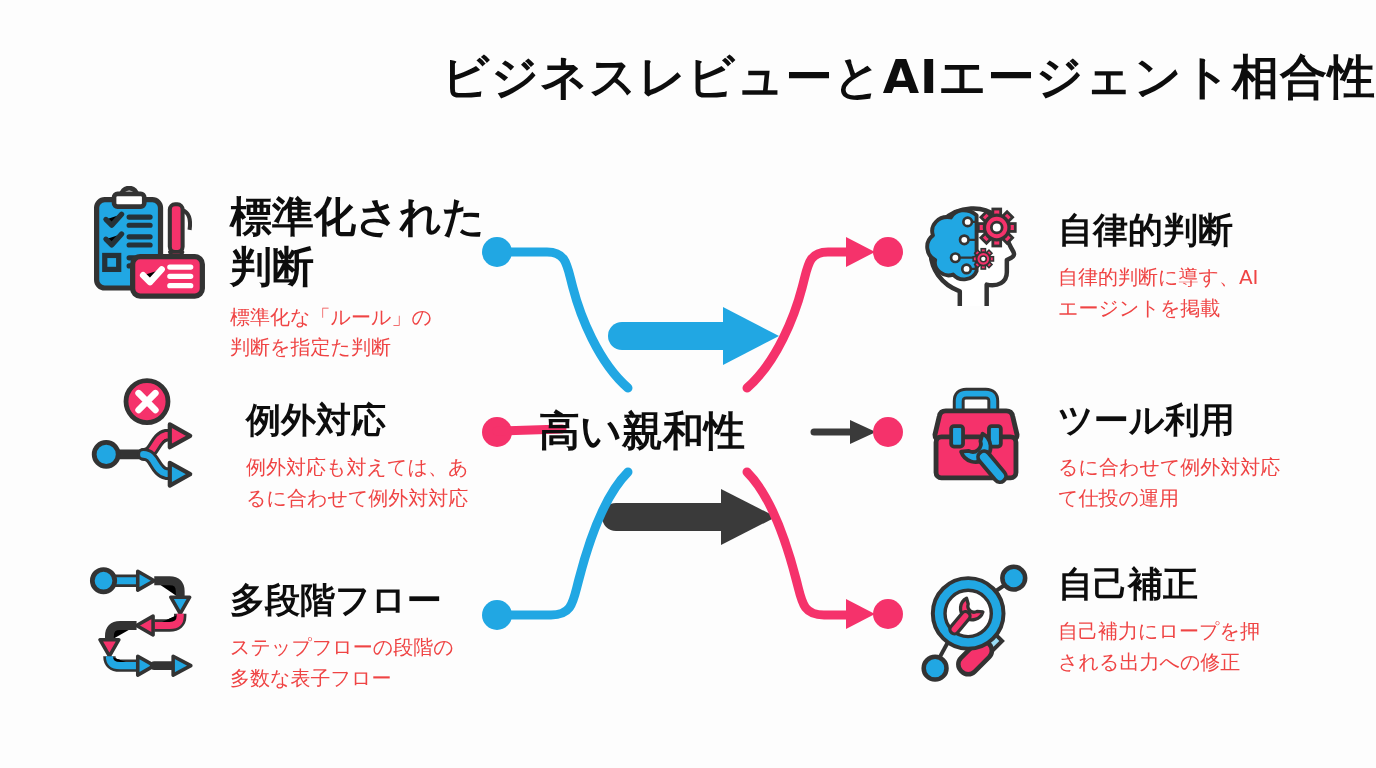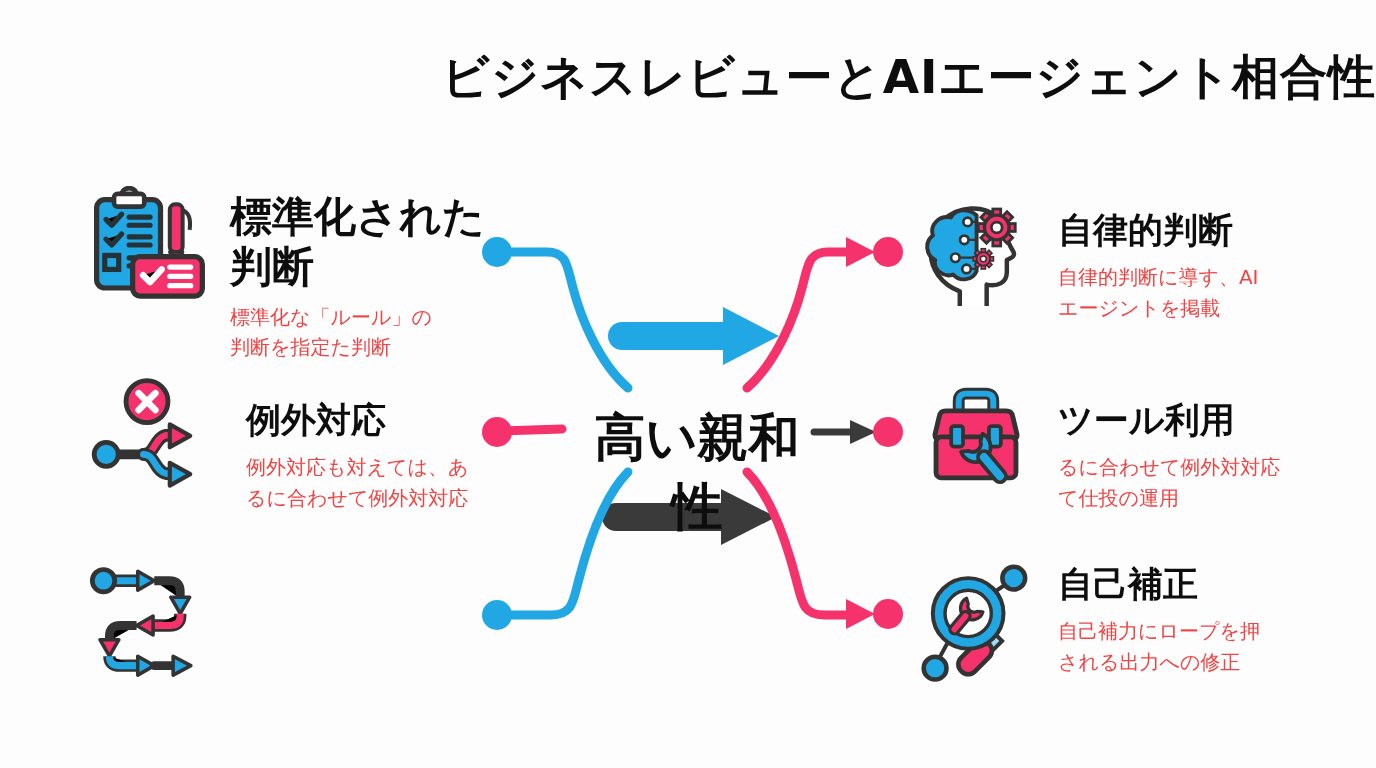--- a/index.html
+++ b/index.html
@@ -16,22 +16,22 @@
   .icon{position:absolute;}
   .item-text{position:absolute;}
   .item-title{font-weight:800;line-height:1.18;}
   .t-sm{font-size:42px;}
   .t-lg{font-size:35px;}
   .item-desc{
     margin-top:11px;font-size:20px;line-height:1.52;color:#ef4444;
     white-space:pre-line;
   }
   .center-label{
-    position:absolute;left:572px;top:404px;width:250px;
-    text-align:center;font-size:51px;font-weight:800;
+    position:absolute;left:539px;top:404px;width:250px;
+    text-align:left;font-size:41px;font-weight:800;
   }
 </style>
 </head>
 <body>
 
 <div class="canvas">
 
   <div class="main-title">ビジネスレビューとAIエージェント相合性</div>
 
   <svg class="overlay" viewBox="0 0 1376 768" fill="none">
@@ -177,20 +177,25 @@
   <div class="item-text" style="left:230px;top:192px;width:262px">
     <div class="item-title t-sm">標準化された判断</div>
     <div class="item-desc">標準化な「ルール」の
 判断を指定た判断</div>
   </div>
   <div class="item-text" style="left:246px;top:400px;width:262px">
     <div class="item-title t-lg">例外対応</div>
     <div class="item-desc">例外対応も対えては、あ
 るに合わせて例外対対応</div>
   </div>
+  <div class="item-text" style="left:230px;top:580px;width:262px">
+    <div class="item-title t-lg">多段階フロー</div>
+    <div class="item-desc">ステップフローの段階の
+多数な表子フロー</div>
+  </div>
 
   <div class="item-text" style="left:1058px;top:210px;width:262px">
     <div class="item-title t-lg">自律的判断</div>
     <div class="item-desc">自律的判断に導す、AI
 エージントを掲載</div>
   </div>
   <div class="item-text" style="left:1058px;top:400px;width:262px">
     <div class="item-title t-lg">ツール利用</div>
     <div class="item-desc">るに合わせて例外対対応
 て仕投の運用</div>

